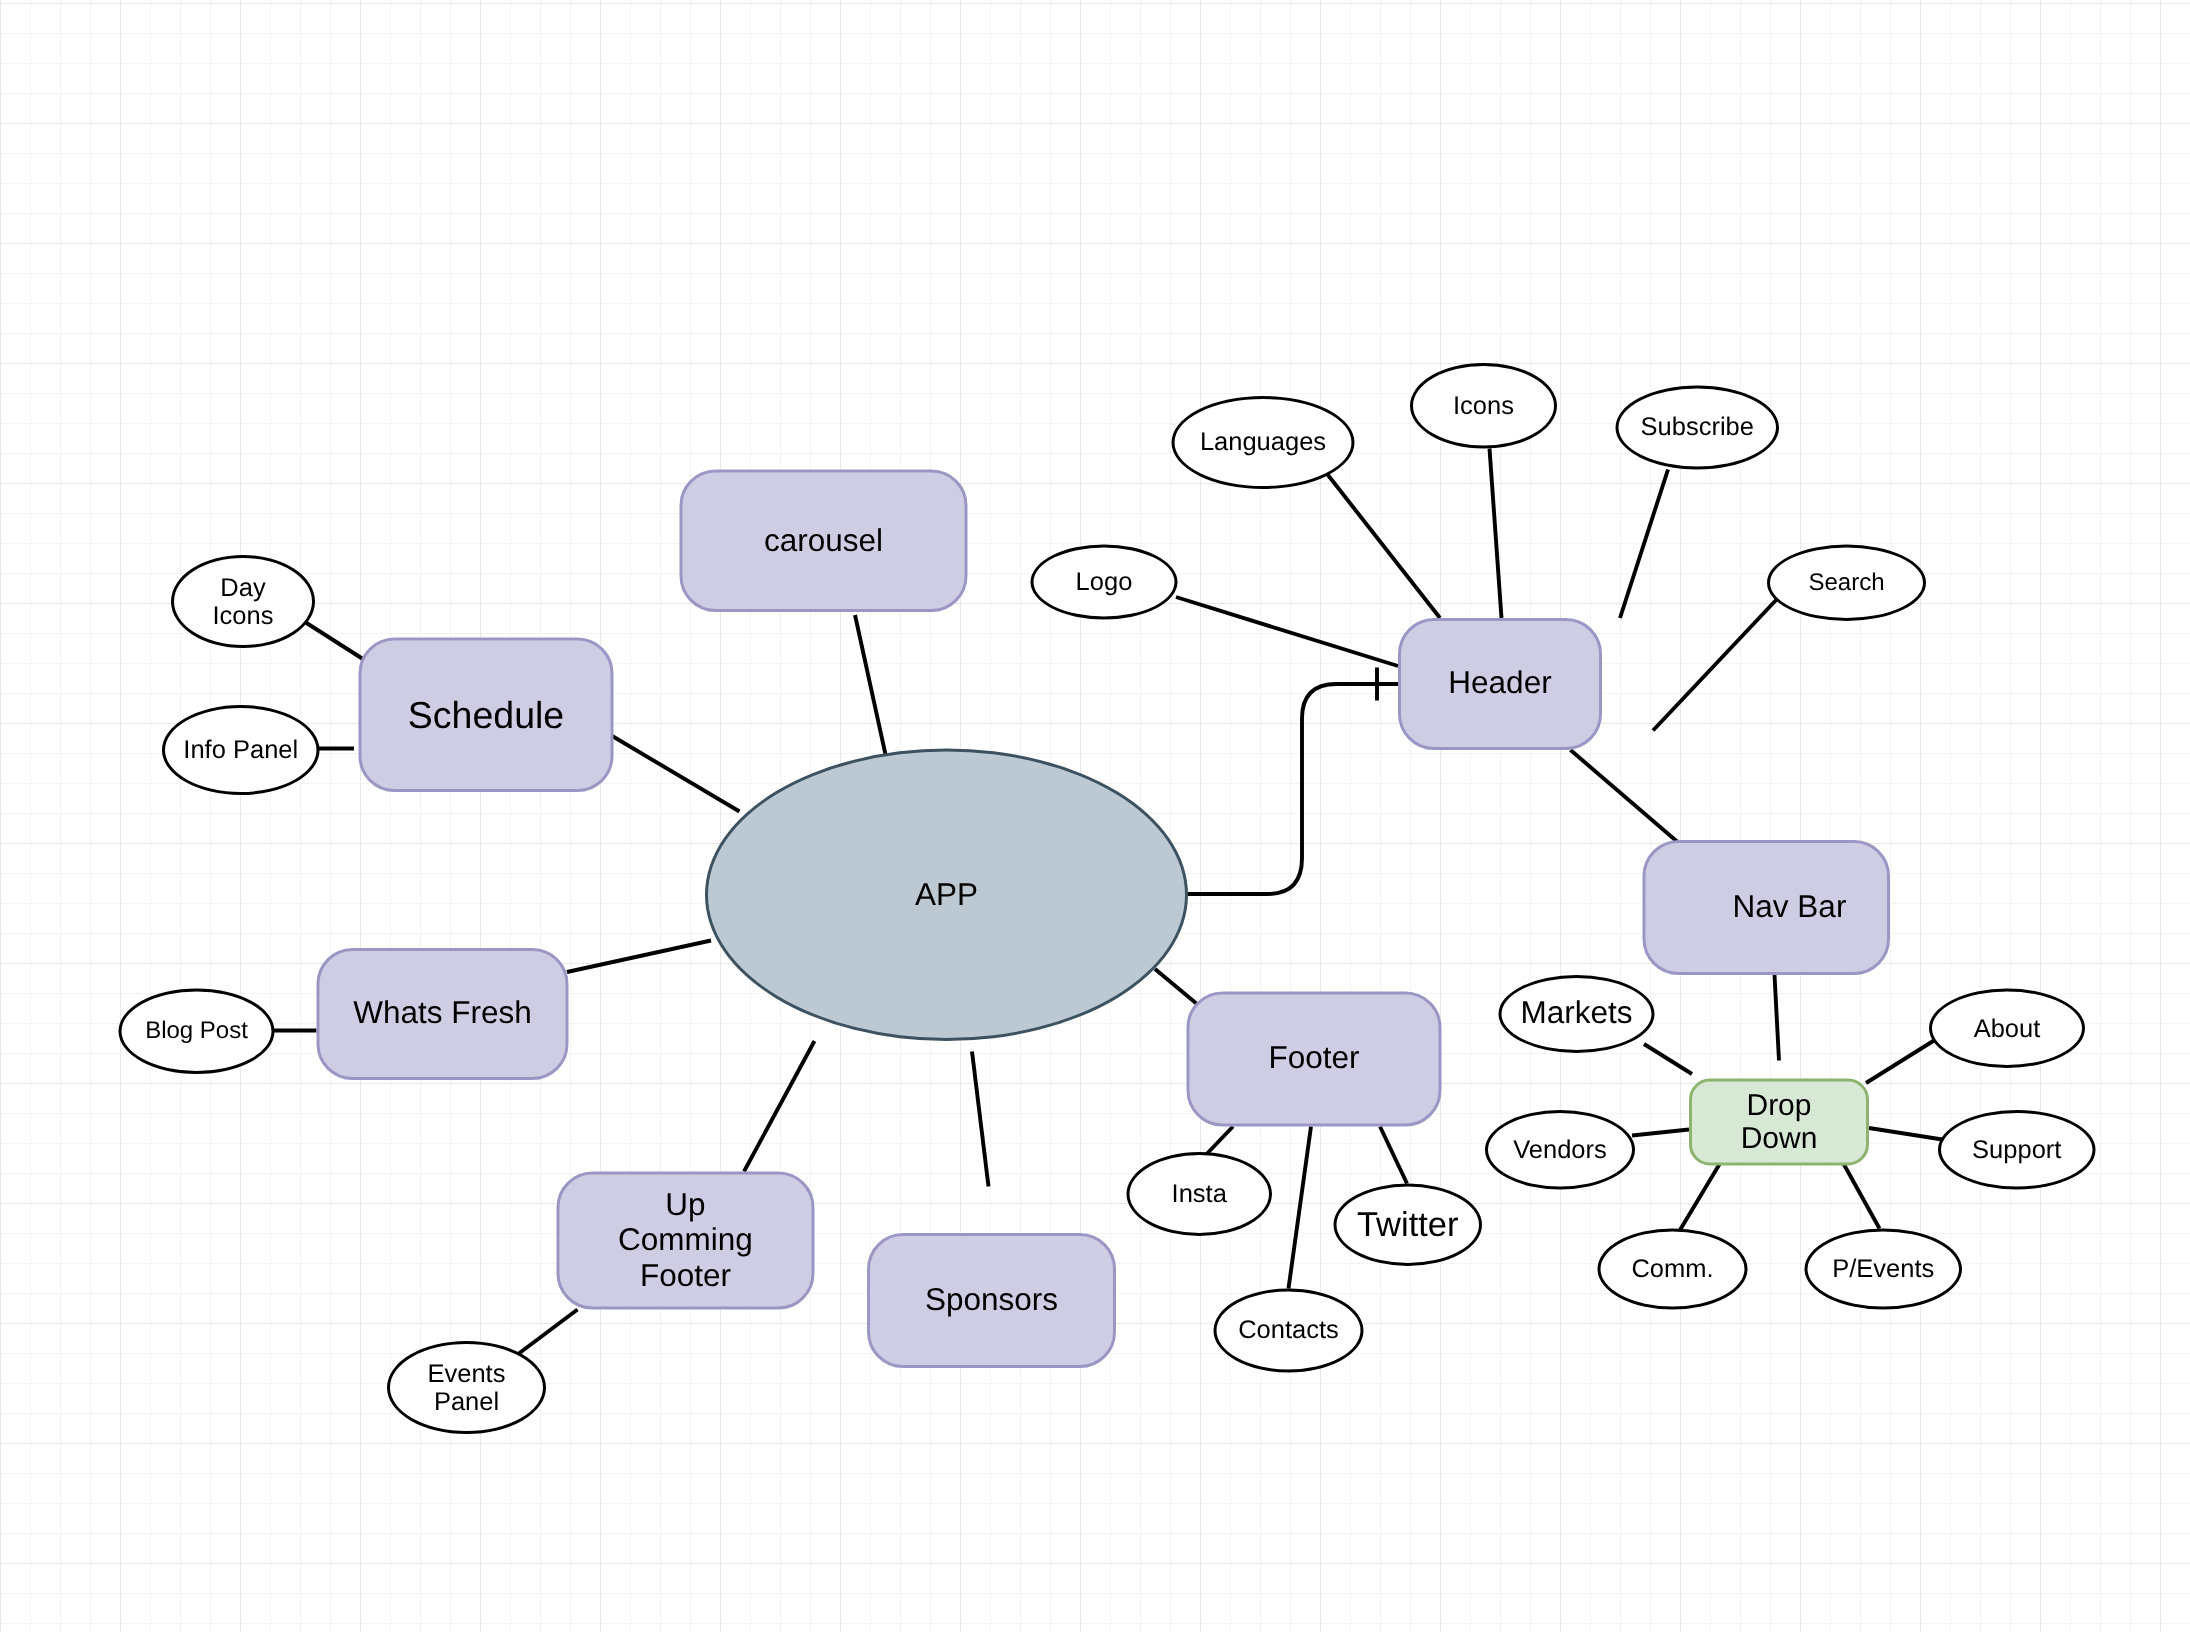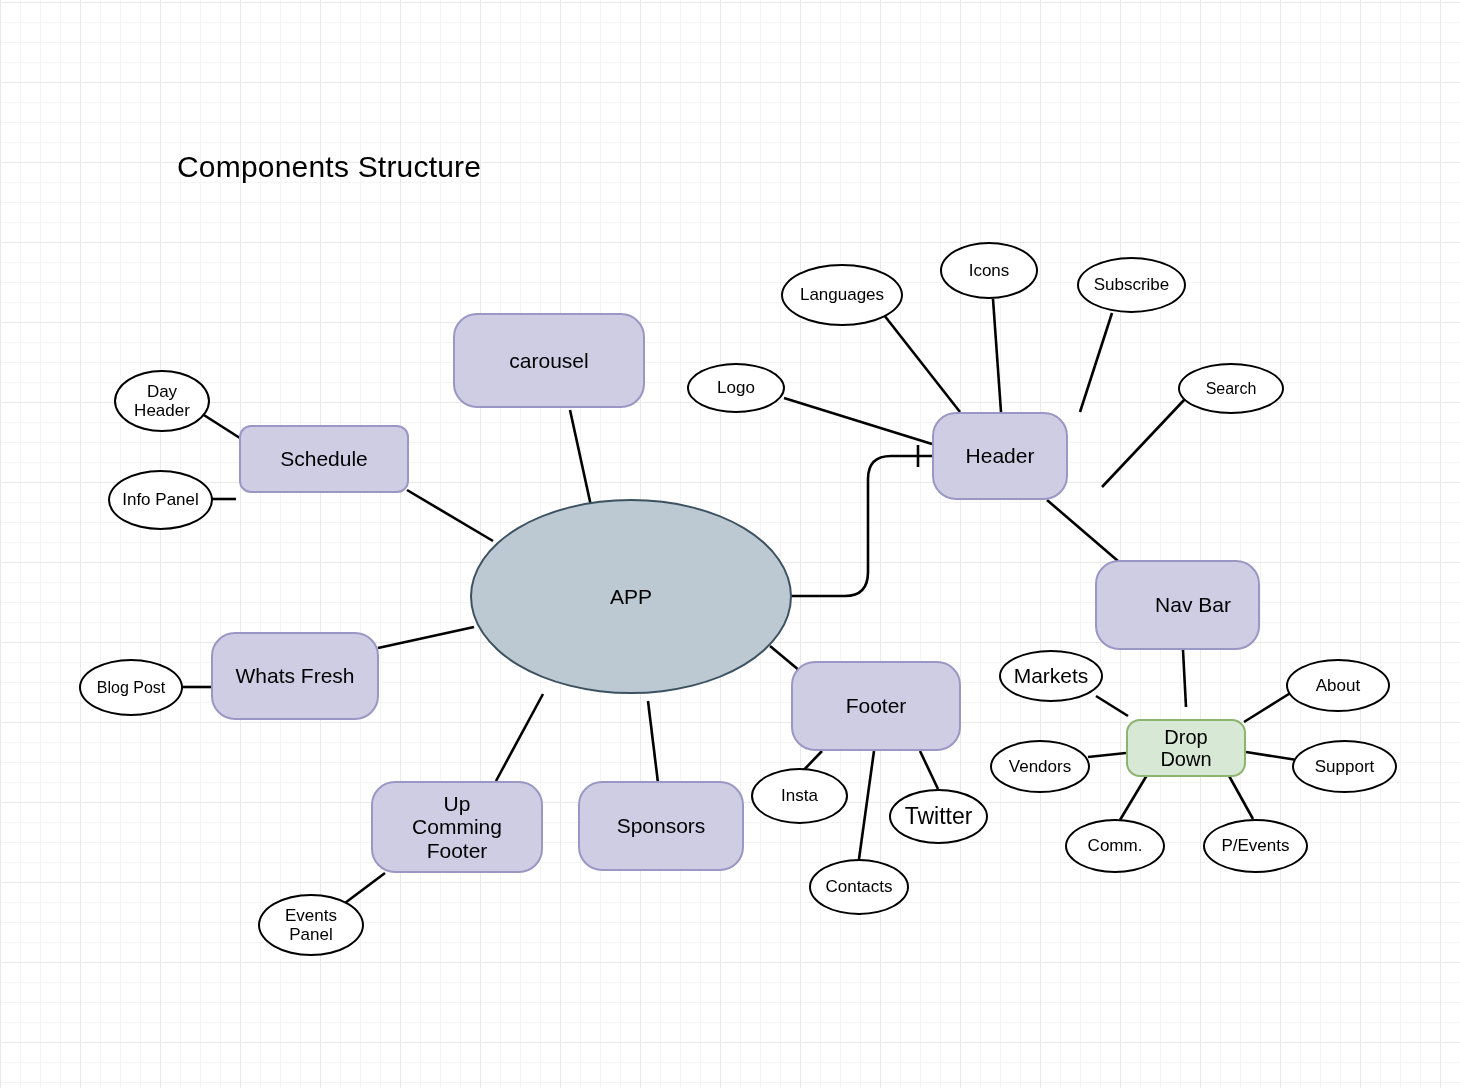--- a/index.html
+++ b/index.html
@@ -69,21 +69,20 @@
     font-size: 30px;
     letter-spacing: 0.2px;
     white-space: nowrap;
   }
 </style>
 </head>
 <body>
 
 <div id="canvas">
 
-  <div id="title" style="left:177px; top:150px;">Components Structure</div>
 
   <svg id="edges" viewBox="0 0 1460 1088" xmlns="http://www.w3.org/2000/svg">
       <line x1="598" y1="538" x2="570" y2="410" stroke="#000000" stroke-width="2.6"></line>
       <line x1="493" y1="541" x2="407" y2="490" stroke="#000000" stroke-width="2.6"></line>
       <line x1="243" y1="440" x2="196" y2="410" stroke="#000000" stroke-width="2.6"></line>
       <line x1="236" y1="499" x2="208" y2="499" stroke="#000000" stroke-width="2.6"></line>
       <line x1="474" y1="627" x2="378" y2="648" stroke="#000000" stroke-width="2.6"></line>
       <line x1="211" y1="687" x2="180" y2="687" stroke="#000000" stroke-width="2.6"></line>
       <line x1="543" y1="694" x2="496" y2="781" stroke="#000000" stroke-width="2.6"></line>
       <line x1="385" y1="873" x2="345" y2="903" stroke="#000000" stroke-width="2.6"></line>
@@ -105,32 +104,32 @@
       <line x1="1126" y1="753" x2="1088" y2="757" stroke="#000000" stroke-width="2.6"></line>
       <line x1="1153" y1="765" x2="1120" y2="820" stroke="#000000" stroke-width="2.6"></line>
       <line x1="1223" y1="765" x2="1253" y2="819" stroke="#000000" stroke-width="2.6"></line>
       <line x1="1246" y1="752" x2="1297" y2="760" stroke="#000000" stroke-width="2.6"></line>
       <line x1="1244" y1="722" x2="1292" y2="692" stroke="#000000" stroke-width="2.6"></line>
     </svg>
 
   <div id="node-layer">
       <div class="node ell app" style="left: 470px; top: 499px; width: 322px; height: 195px; font-size: 21px;"><span>APP</span></div>
       <div class="node rrect" style="left: 453px; top: 313px; width: 192px; height: 95px; font-size: 21px;"><span>carousel</span></div>
-      <div class="node rrect" style="left: 239px; top: 425px; width: 170px; height: 68px; font-size: 21px; border-radius: 12px;"><span>Schedule</span></div>
+      <div class="node rrect" style="left: 239px; top: 425px; width: 170px; height: 103px; font-size: 25px;"><span>Schedule</span></div>
       <div class="node ell" style="left: 114px; top: 370px; width: 96px; height: 62px; font-size: 17px;"><span>Day
-Header</span></div>
+Icons</span></div>
       <div class="node ell" style="left: 108px; top: 470px; width: 105px; height: 60px; font-size: 17px;"><span>Info Panel</span></div>
       <div class="node rrect" style="left: 211px; top: 632px; width: 168px; height: 88px; font-size: 21px;"><span>Whats Fresh</span></div>
       <div class="node ell" style="left: 79px; top: 659px; width: 104px; height: 57px; font-size: 16px;"><span>Blog Post</span></div>
       <div class="node rrect" style="left: 371px; top: 781px; width: 172px; height: 92px; font-size: 21px;"><span>Up
 Comming
 Footer</span></div>
       <div class="node ell" style="left: 258px; top: 894px; width: 106px; height: 62px; font-size: 17px;"><span>Events
 Panel</span></div>
-      <div class="node rrect" style="left: 578px; top: 781px; width: 166px; height: 90px; font-size: 21px;"><span>Sponsors</span></div>
+      <div class="node rrect" style="left: 578px; top: 822px; width: 166px; height: 90px; font-size: 21px;"><span>Sponsors</span></div>
       <div class="node rrect" style="left: 791px; top: 661px; width: 170px; height: 90px; font-size: 21px;"><span>Footer</span></div>
       <div class="node ell" style="left: 751px; top: 768px; width: 97px; height: 56px; font-size: 17px;"><span>Insta</span></div>
       <div class="node ell" style="left: 809px; top: 859px; width: 100px; height: 56px; font-size: 17px;"><span>Contacts</span></div>
       <div class="node ell" style="left: 889px; top: 789px; width: 99px; height: 55px; font-size: 23px;"><span>Twitter</span></div>
       <div class="node rrect" style="left: 932px; top: 412px; width: 136px; height: 88px; font-size: 21px;"><span>Header</span></div>
       <div class="node ell" style="left: 687px; top: 363px; width: 98px; height: 50px; font-size: 17px;"><span>Logo</span></div>
       <div class="node ell" style="left: 781px; top: 264px; width: 122px; height: 62px; font-size: 17px; text-align: right;"><span>Languages</span></div>
       <div class="node ell" style="left: 940px; top: 242px; width: 98px; height: 57px; font-size: 17px;"><span>Icons</span></div>
       <div class="node ell" style="left: 1077px; top: 257px; width: 109px; height: 56px; font-size: 17px;"><span>Subscribe</span></div>
       <div class="node ell" style="left: 1178px; top: 363px; width: 106px; height: 51px; font-size: 16px;"><span>Search</span></div>

